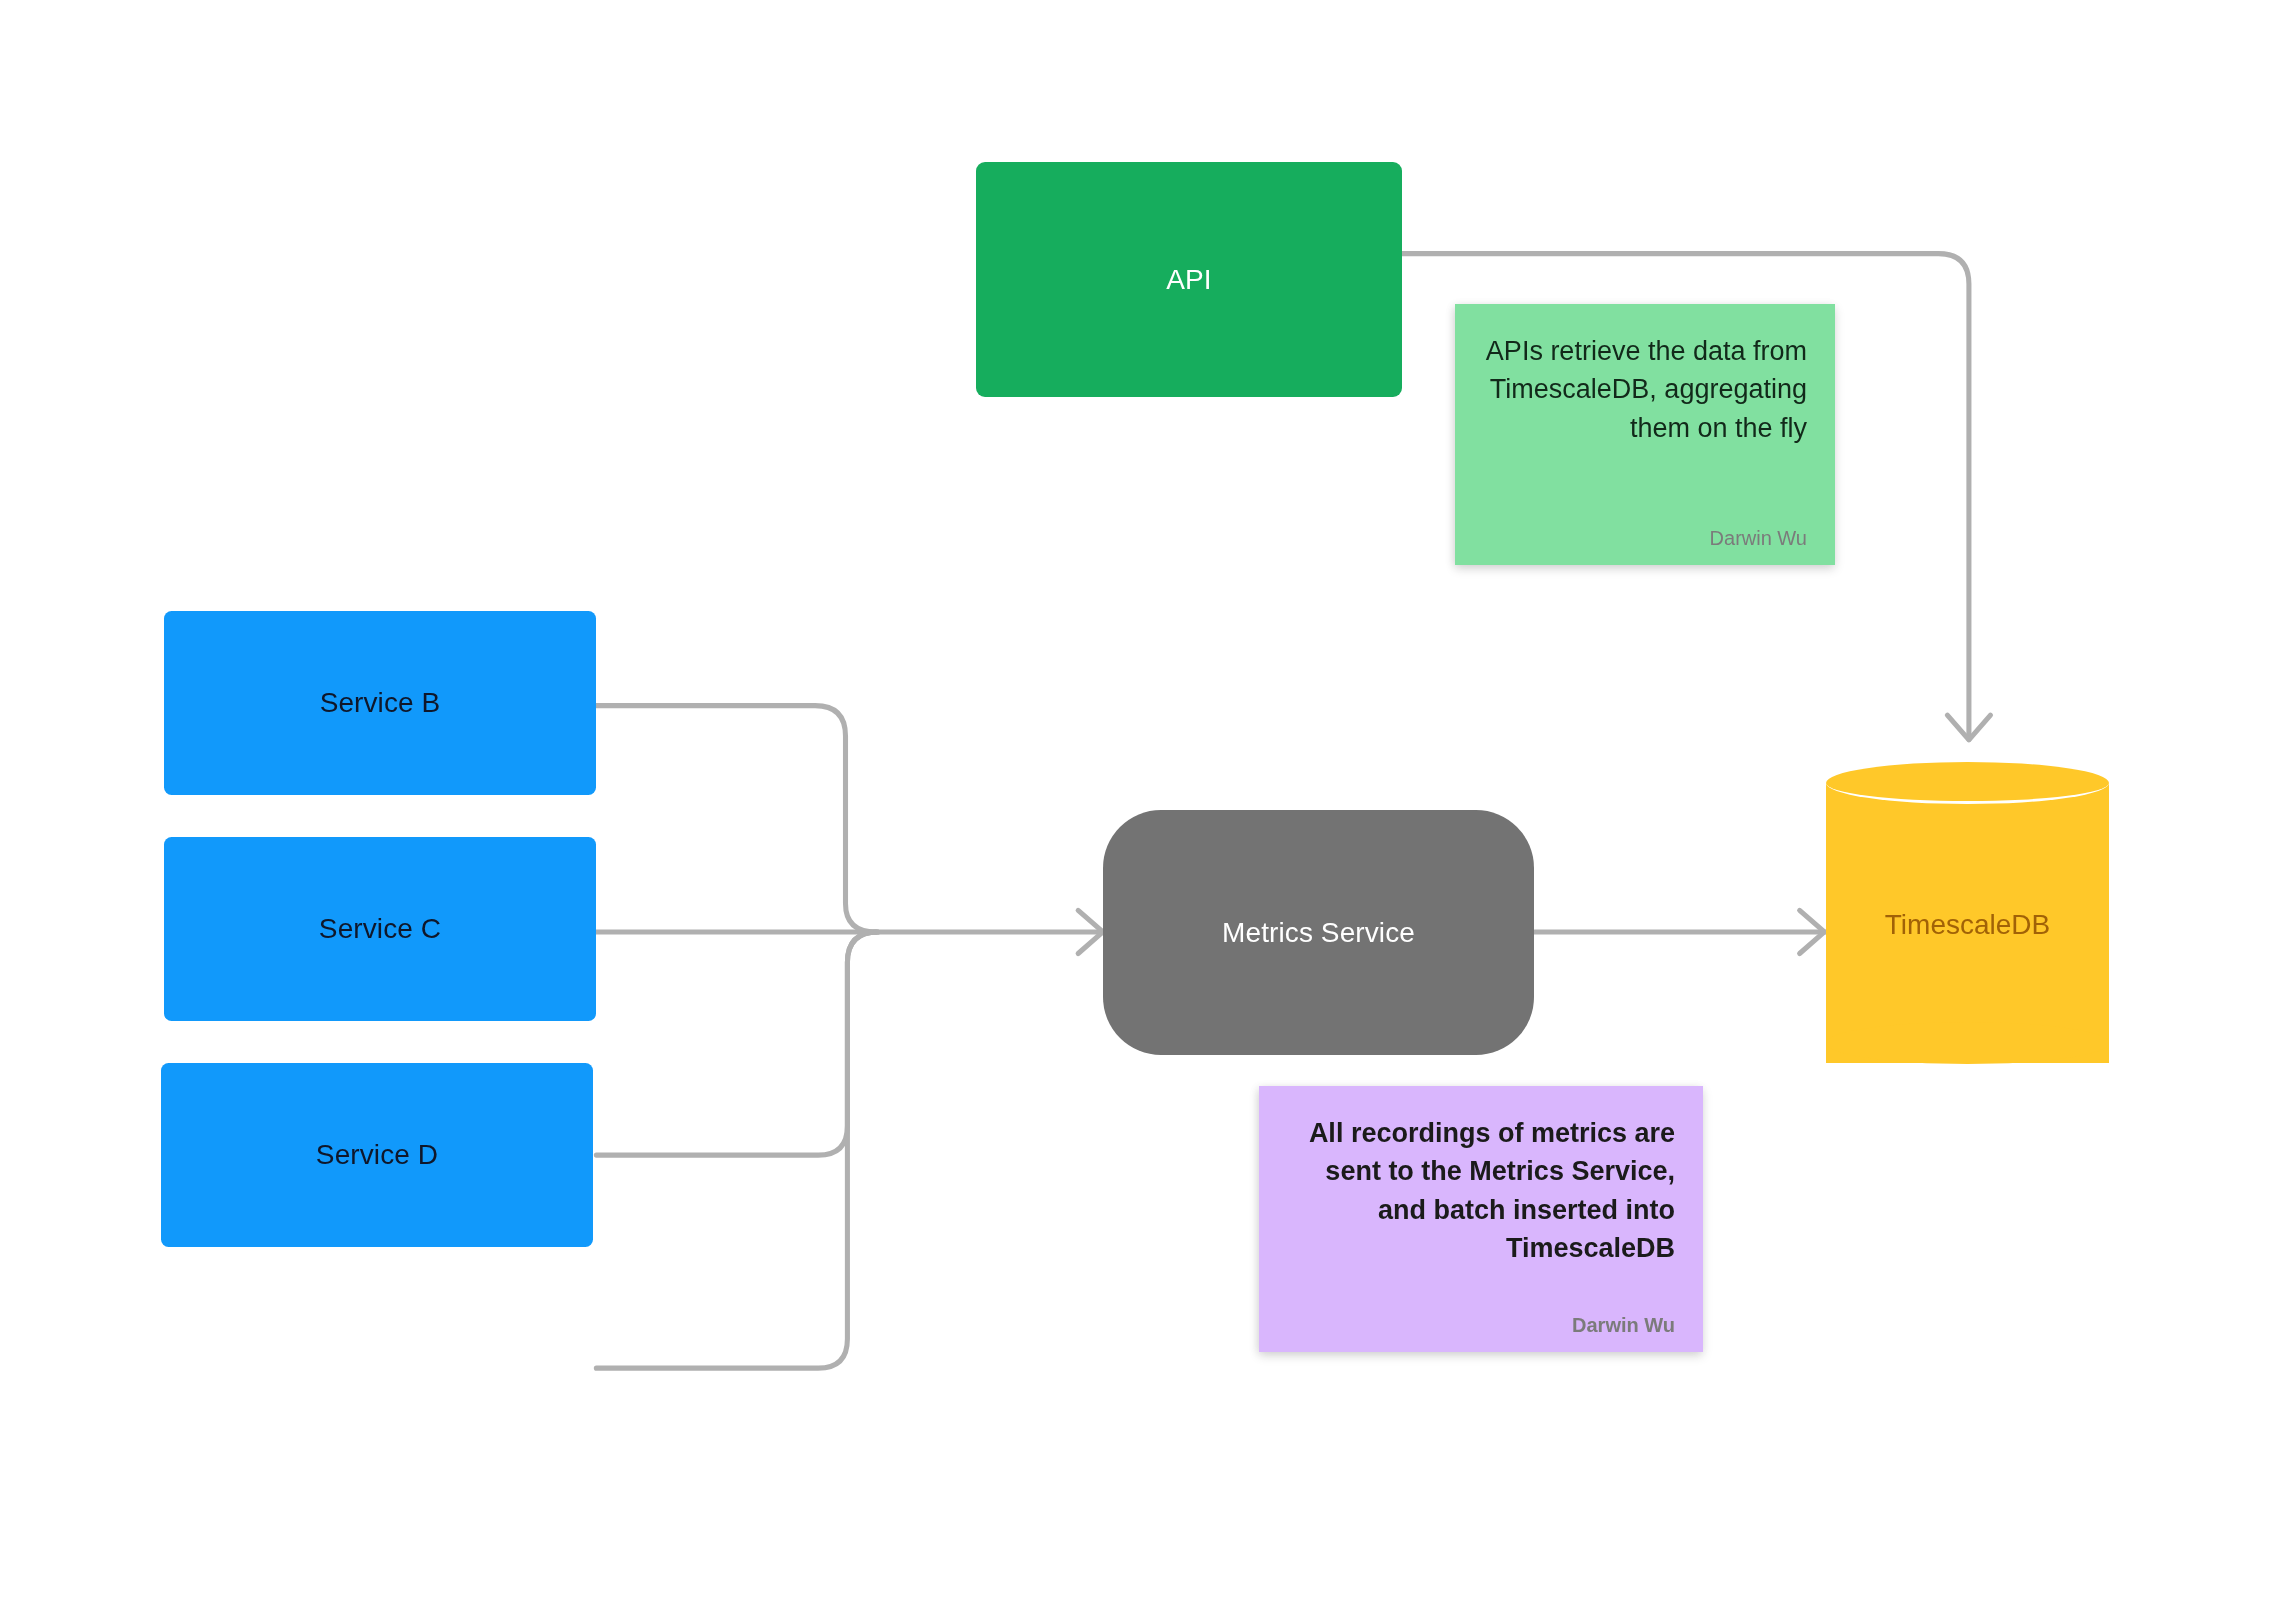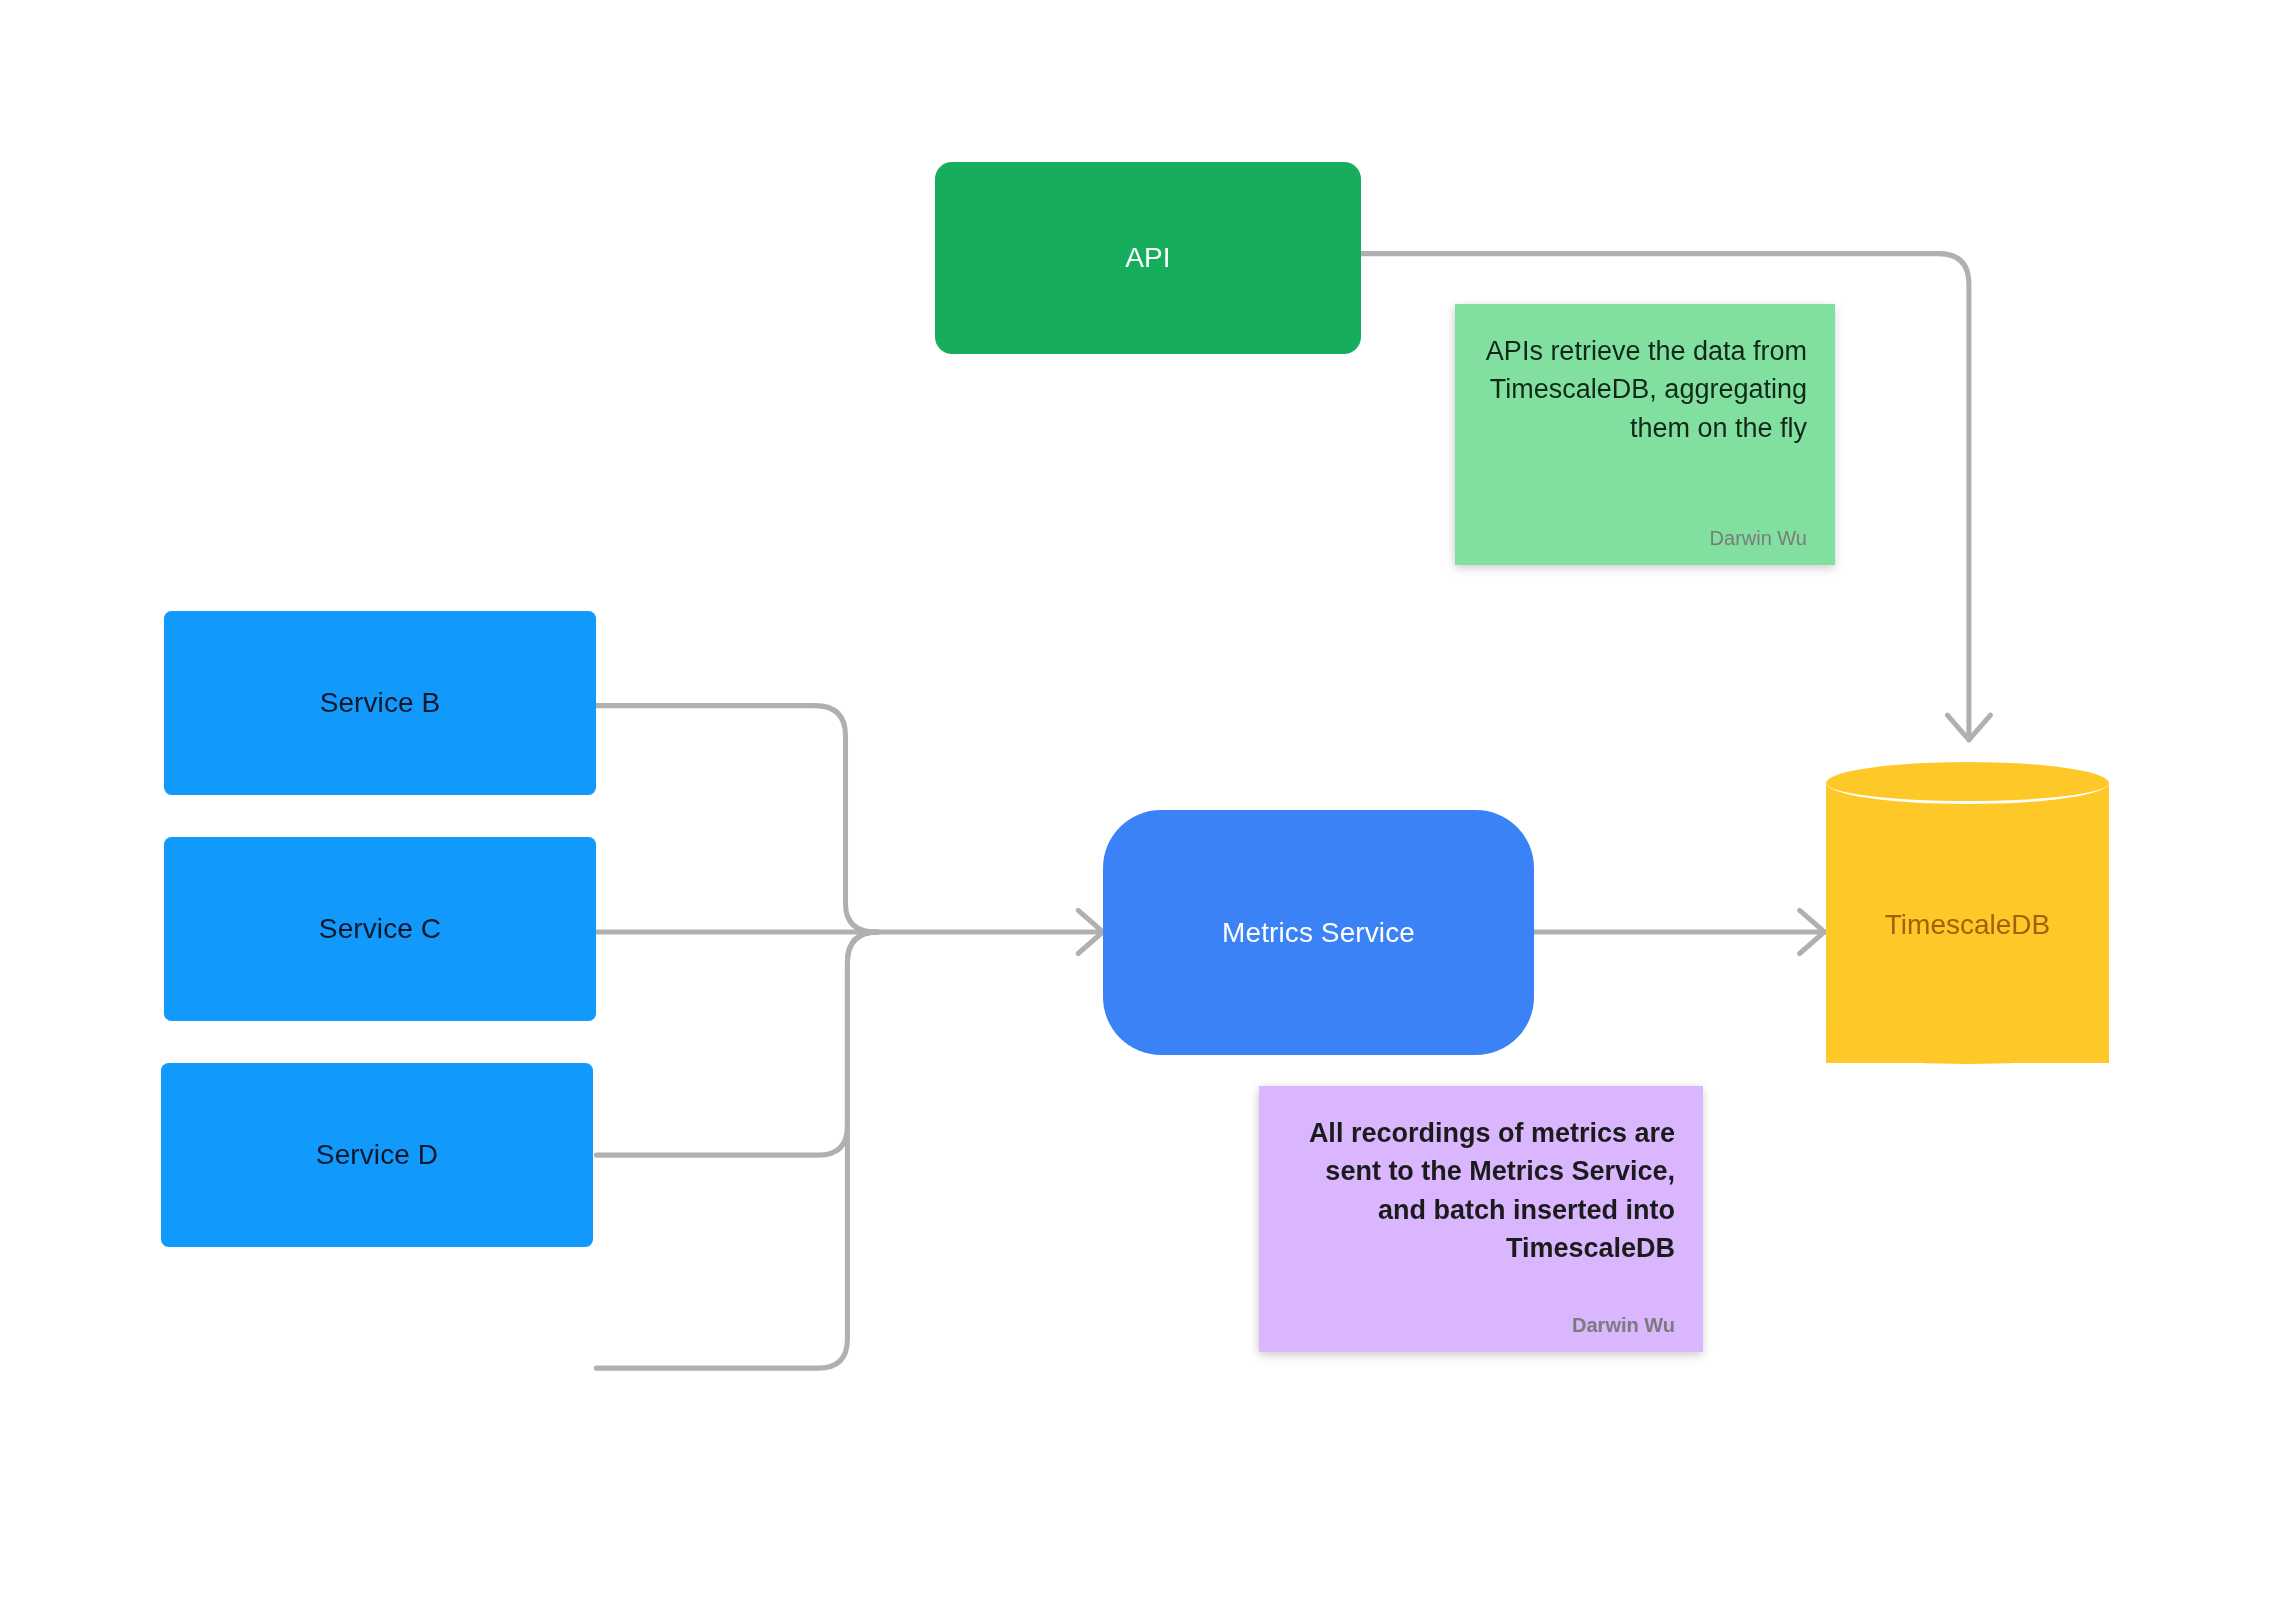--- a/index.html
+++ b/index.html
@@ -53,21 +53,21 @@
 
   
   .api-box {
     background: #16ad5d;
     border-radius: 9px;
   }
   .api-box .node-label { color: #ffffff; }
 
   
   .metrics-box {
-    background: #3b82f6;
+    background: #737373;
     border-radius: 58px;
   }
   .metrics-box .node-label { color: #ffffff; }
 
   
   .cylinder {
     position: absolute;
   }
   .cyl-body {
     position: absolute;
@@ -149,21 +149,21 @@
       <path d="M 1700 1436 L 1739 1470 L 1700 1504"></path>
 
       <path d="M 2420 1470 H 2878"></path>
       <path d="M 2838 1436 L 2877 1470 L 2838 1504"></path>
 
       <path d="M 2146 400 H 3057 Q 3105 400 3105 448 V 1166"></path>
       <path d="M 3071 1128 L 3105 1167 L 3139 1128"></path>
     </g>
   </svg>
 
-  <div class="node api-box" style="left:935px; top:162px; width:426px; height:192px;border-radius:17px;">
+  <div class="node api-box" style="left:976px; top:162px; width:426px; height:235px;">
     <span class="node-label">API</span>
   </div>
 
   <div class="node service-box" style="left:164px; top:611px; width:432px; height:184px;">
     <span class="node-label">Service B</span>
   </div>
 
   <div class="node service-box" style="left:164px; top:837px; width:432px; height:184px;align-items:center;">
     <span class="node-label">Service C</span>
   </div>

